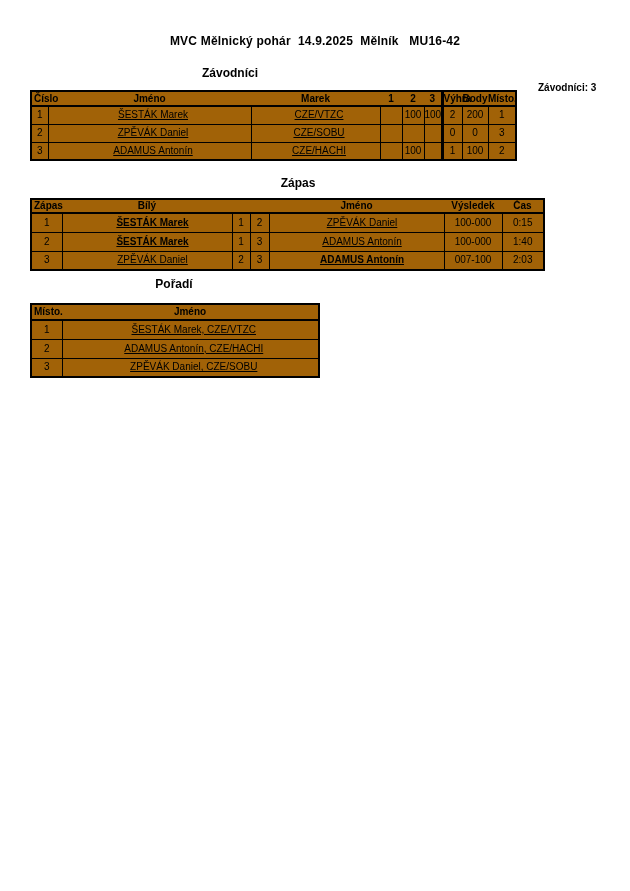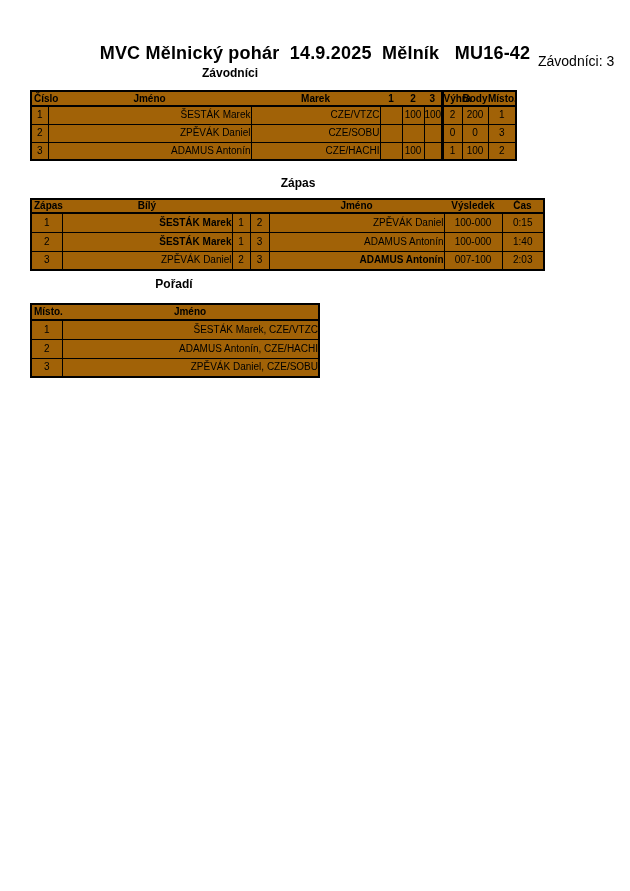--- a/index.html
+++ b/index.html
@@ -2,39 +2,39 @@
 <html><head>
 <meta charset="utf-8">
 <style>
   * { margin:0; padding:0; box-sizing:border-box; }
   html,body { background:#ffffff; }
   .page {
     position:relative; width:630px; height:891px; background:#ffffff;
     font-family:"Liberation Sans", sans-serif; color:#000000; overflow:hidden;
   }
   .title {
-    position:absolute; top:43px; left:0; width:630px; text-align:center;
-    font-size:18px; font-weight:bold; white-space:pre; letter-spacing:0.2px;
+    position:absolute; top:34px; left:0; width:630px; text-align:center;
+    font-size:12px; font-weight:bold; white-space:pre; letter-spacing:0.2px;
   }
   .sec-label { position:absolute; font-size:12px; font-weight:bold; text-align:center; width:110px; }
   .lbl-competitors { top:66px; left:175px; }
   .lbl-matches { top:176px; left:243px; }
   .lbl-standings { top:277px; left:119px; }
-  .count { position:absolute; top:53px; left:538px; font-size:14px; }
+  .count { position:absolute; top:82px; left:538px; font-size:10px;font-weight:bold; }
 
   table { position:absolute; border-collapse:collapse; table-layout:fixed; background:#a16207; }
   table { border:2px solid #000; }
   td, th {
     font-size:10px; padding:0; vertical-align:middle;
     white-space:nowrap; overflow:visible; line-height:1;
   }
   td { border:1px solid #000; }
   th { font-weight:bold; border:none; border-bottom:2px solid #000; }
   .thickL { border-left:3px solid #000 !important; }
-  .al { text-align:right; padding-left:7px; }
+  .al { text-align:center; padding-left:7px;text-decoration:underline; }
   .ac { text-align:center; }
   .hl { text-align:left; padding-left:2px; }
   .win { font-weight:bold; }
 
   .t1 { left:30px; top:90px; width:485px; }
   .t1 th { height:15px; }
   .t1 td { height:18px; }
 
   .t2 { left:30px; top:198px; width:513px; }
   .t2 th { height:14px; }

